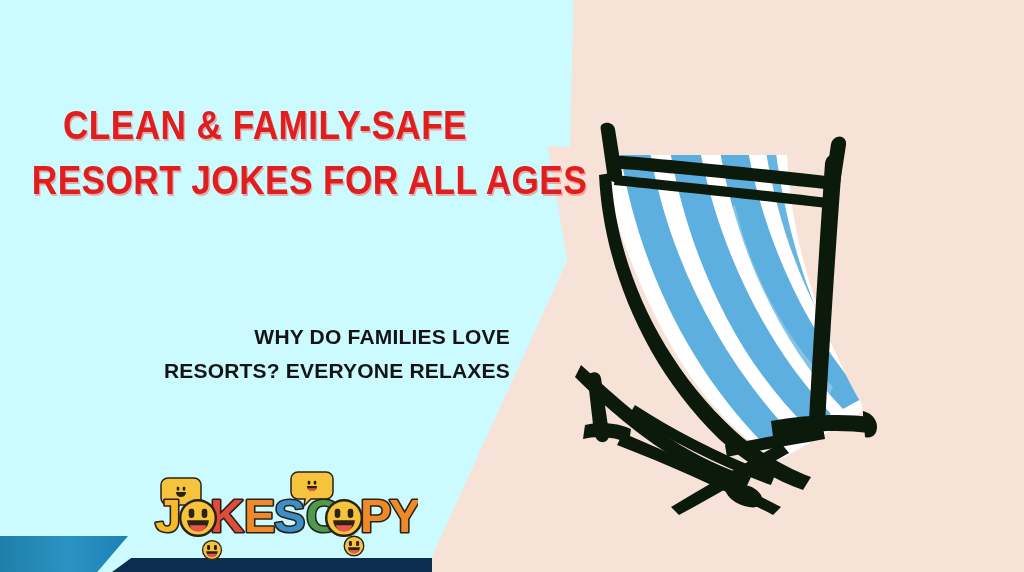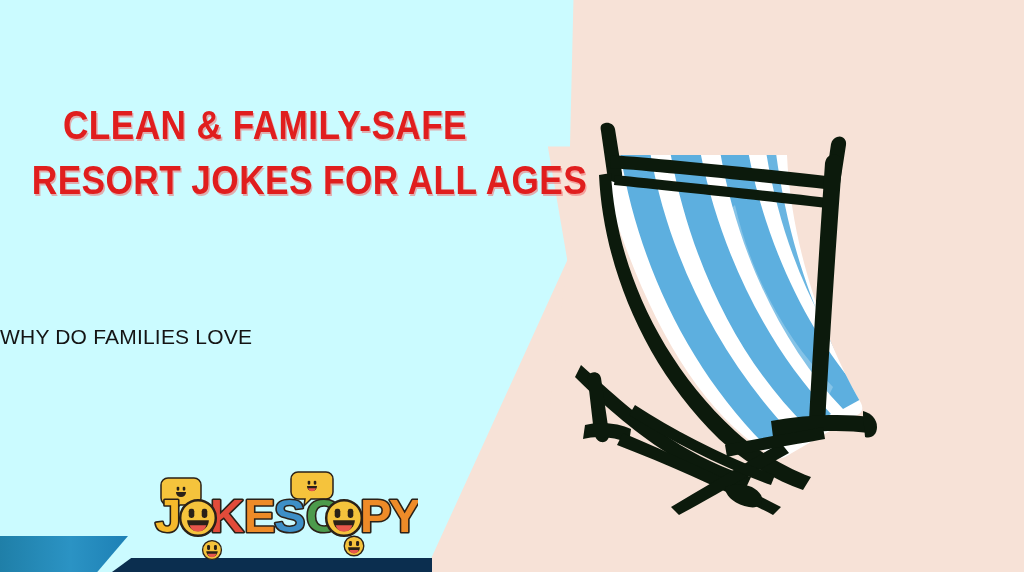--- a/index.html
+++ b/index.html
@@ -72,24 +72,24 @@
     display: block;
     white-space: nowrap;
   }
 
   
   .subtitle {
     position: absolute;
     left: 0;
     top: 320px;
     width: 510px;
-    text-align: left;
+    text-align: right;
     color: #141414;
     font-family: "Liberation Sans", sans-serif;
-    font-weight: normal;
+    font-weight: bold;
     font-size: 21px;
     line-height: 34px;
     letter-spacing: 0.2px;
   }
   .subtitle .sub-line {
     display: block;
     white-space: nowrap;
   }
 
   
@@ -141,20 +141,21 @@
   <div class="bg-peach"></div>
   <div class="bg-peach-notch"></div>
 
   <div class="headline">
     <span class="hl-line">CLEAN &amp; FAMILY-SAFE</span>
     <span class="hl-line">RESORT JOKES FOR ALL AGES</span>
   </div>
 
   <div class="subtitle">
     <span class="sub-line">WHY DO FAMILIES LOVE</span>
+    <span class="sub-line">RESORTS? EVERYONE RELAXES</span>
   </div>
 
   <div class="bar-gradient"></div>
   <div class="bar-navy"></div>
 
   <div class="logo">
     <svg viewBox="0 0 270 92" width="270" height="92" aria-hidden="true">
       <defs>
         <g id="smileyface">
           <circle cx="0" cy="0" r="11.5" fill="#F5C33C" stroke="#2A2118" stroke-width="1.6"></circle>

